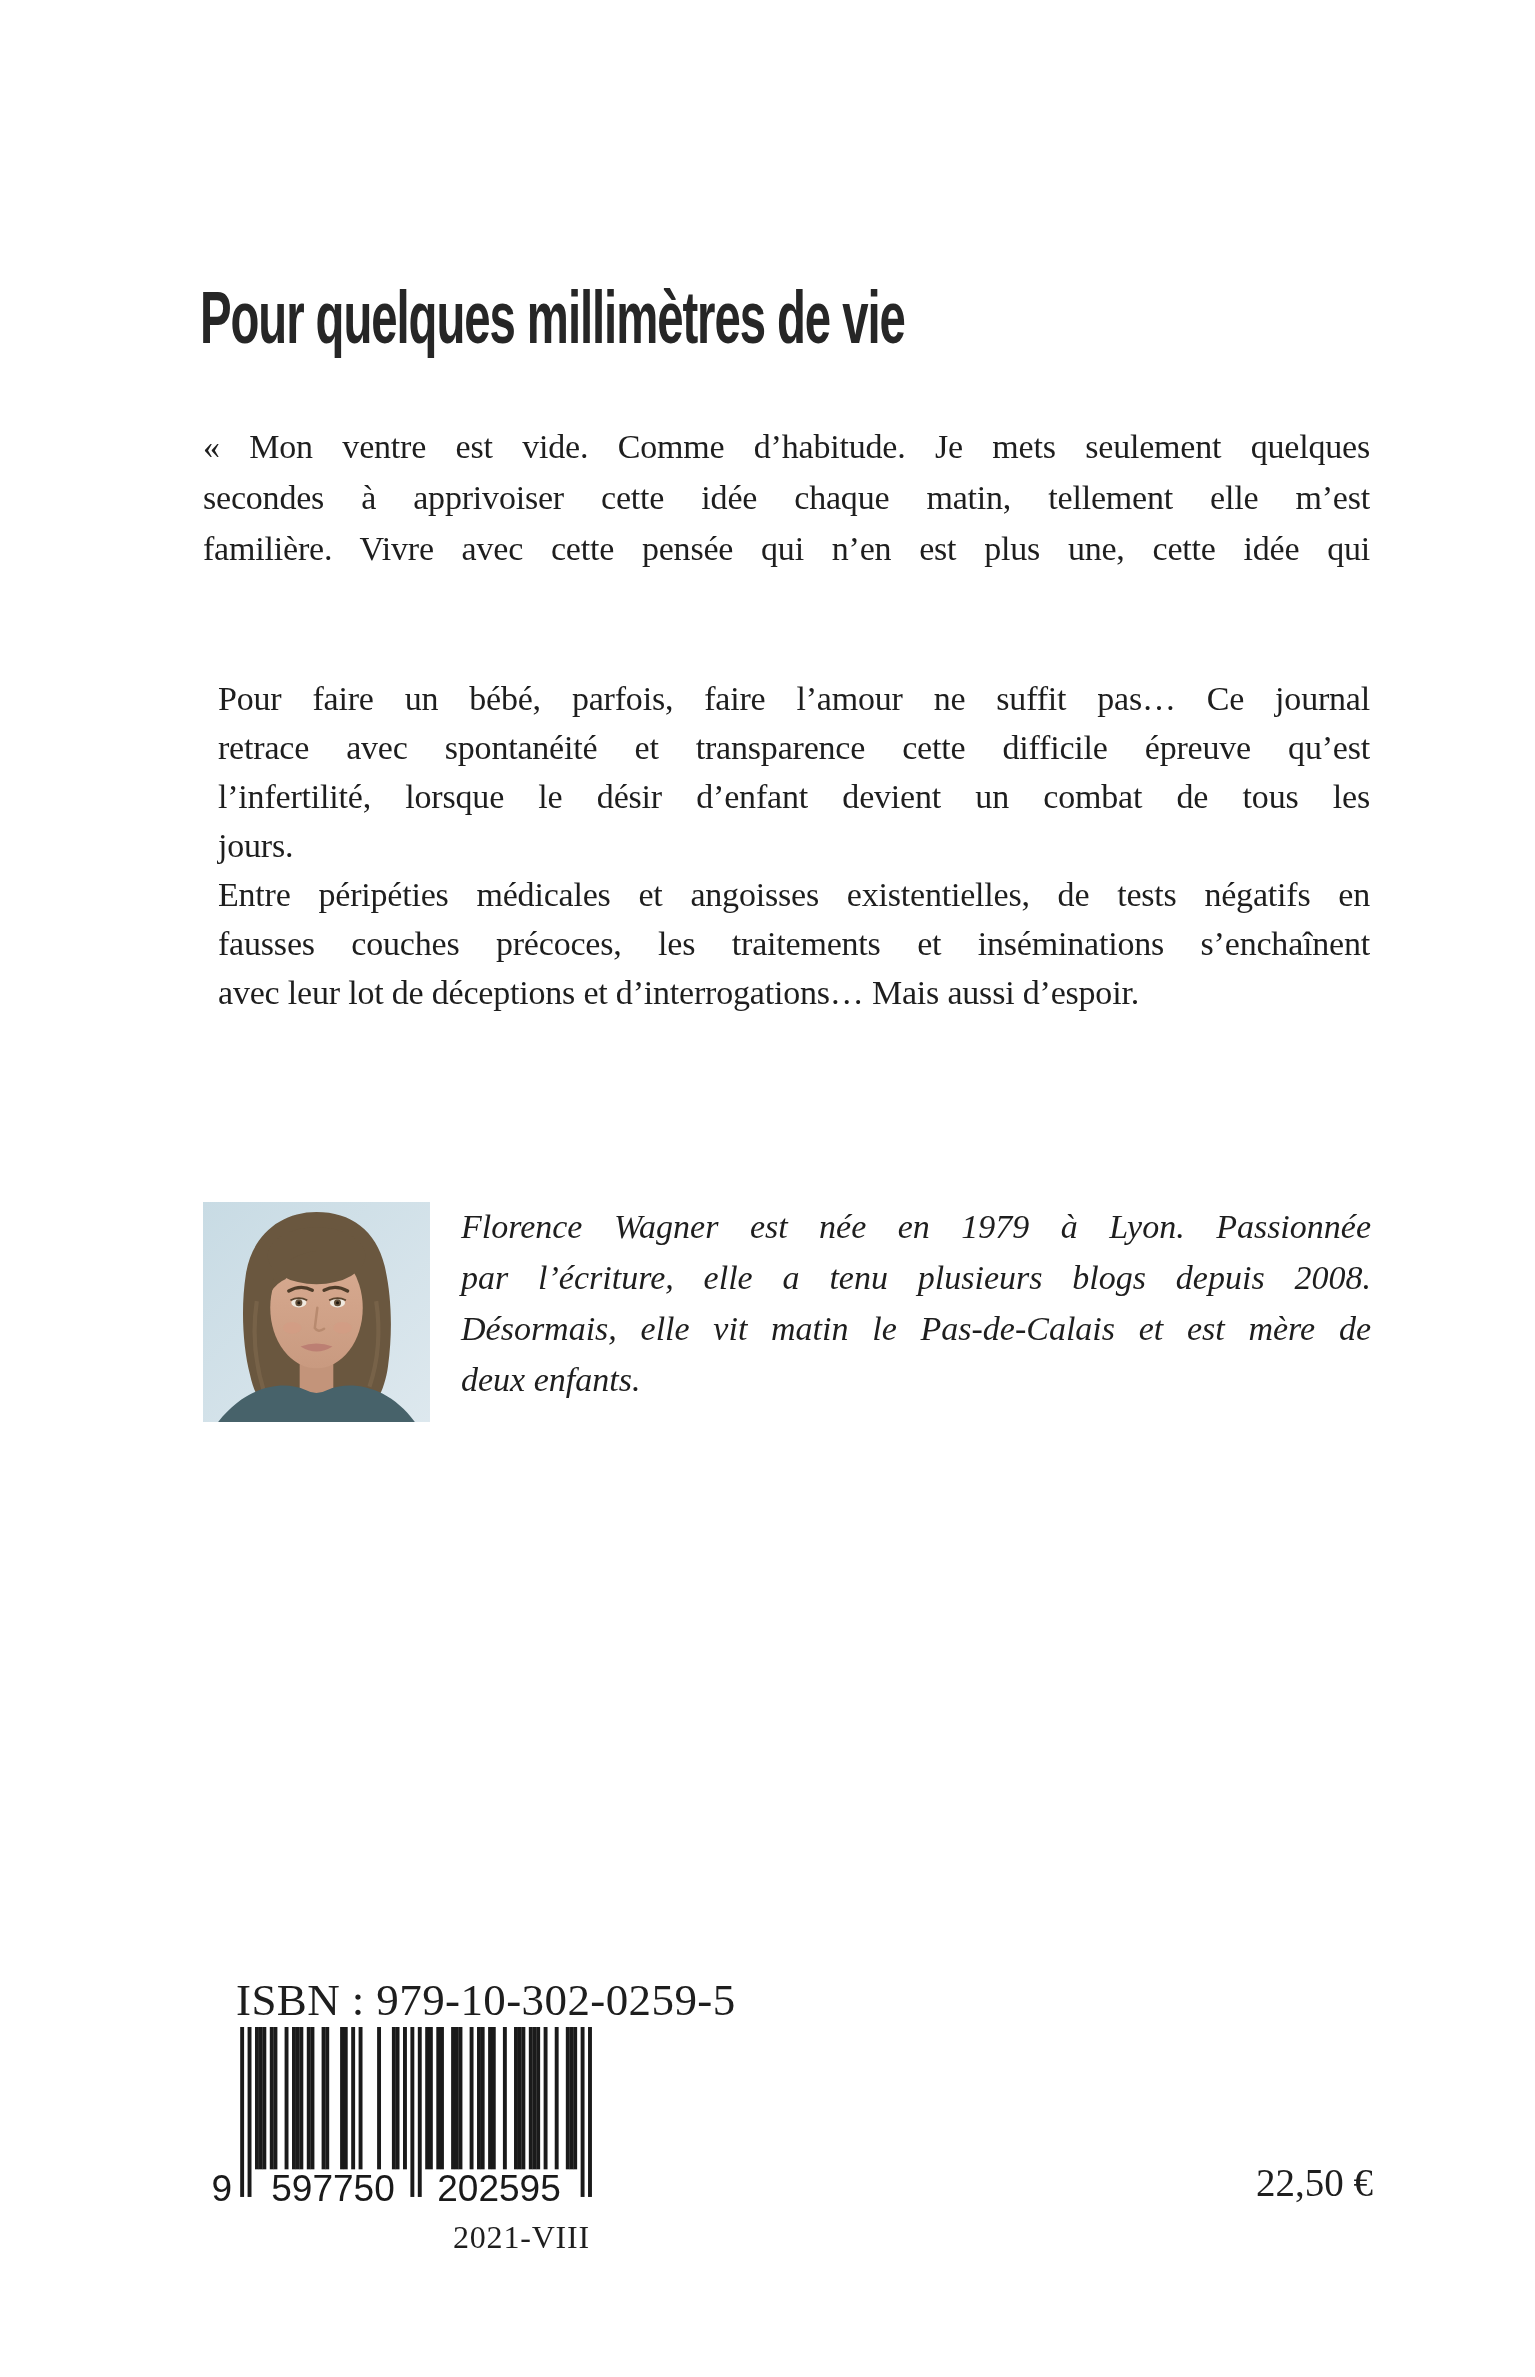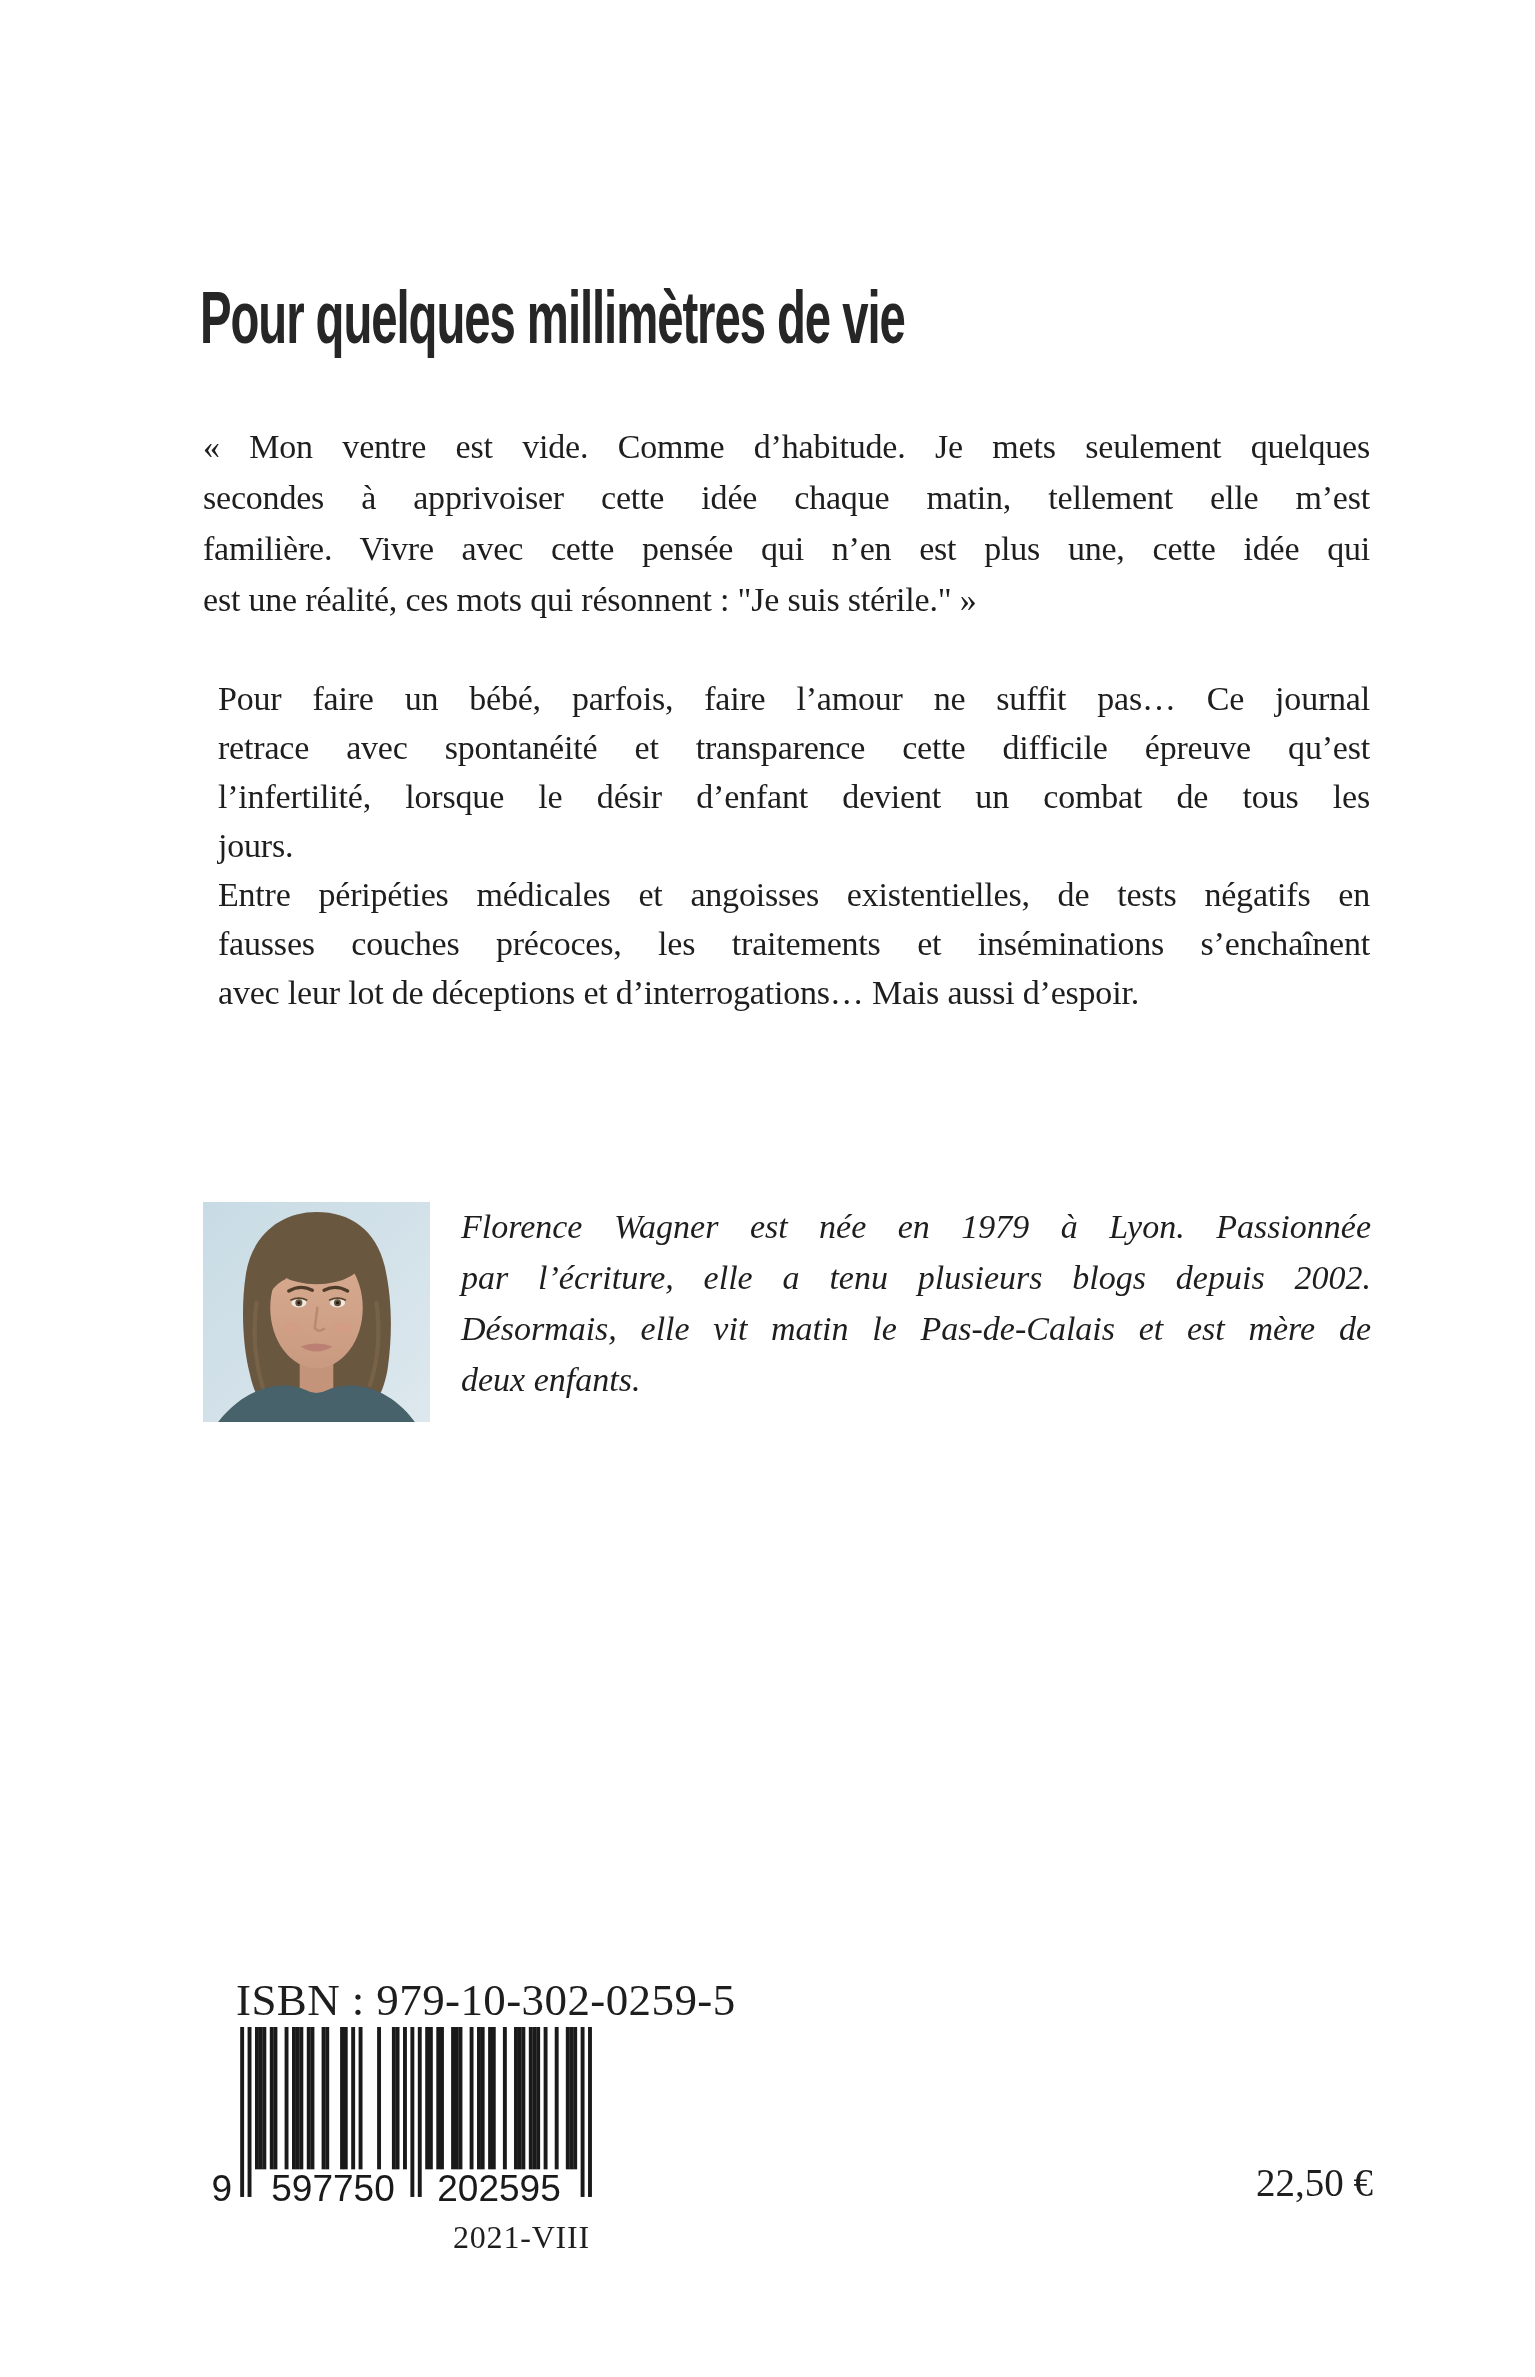--- a/index.html
+++ b/index.html
@@ -83,21 +83,20 @@
 <body>
 
 <div class="page" style="background: rgb(255, 255, 255); color: rgb(30, 30, 30);">
 
   <h1 class="title" style="color: rgb(38, 38, 38);">Pour quelques millimètres de vie</h1>
 
   <section class="textcol quote-block">
     <div class="bodyline">« Mon ventre est vide. Comme d’habitude. Je mets seulement quelques</div>
     <div class="bodyline">secondes à apprivoiser cette idée chaque matin, tellement elle m’est</div>
     <div class="bodyline">familière. Vivre avec cette pensée qui n’en est plus une, cette idée qui</div>
-    <div class="bodyline lastline">est une réalité, ces mots qui résonnent : "Je suis stérile." »</div>
   </section>
 
   <section class="textcol synopsis-block">
     <div class="bodyline">Pour faire un bébé, parfois, faire l’amour ne suffit pas… Ce journal</div>
     <div class="bodyline">retrace avec spontanéité et transparence cette difficile épreuve qu’est</div>
     <div class="bodyline">l’infertilité, lorsque le désir d’enfant devient un combat de tous les</div>
     <div class="bodyline lastline">jours.</div>
     <div class="bodyline">Entre péripéties médicales et angoisses existentielles, de tests négatifs en</div>
     <div class="bodyline">fausses couches précoces, les traitements et inséminations s’enchaînent</div>
     <div class="bodyline lastline">avec leur lot de déceptions et d’interrogations… Mais aussi d’espoir.</div>
@@ -147,21 +146,21 @@
       <ellipse cx="166" cy="150" rx="11" ry="7" fill="#d59a83" opacity="0.55"></ellipse>
 
       <path d="M116,172 Q135,165 154,172 Q135,184 116,172 Z" fill="#bc7f73"></path>
 
       <path d="M18,262 C52,218 96,212 122,224 Q135,231 148,224 C174,212 220,218 252,262 Z" fill="#47626a"></path>
     </svg>
   </div>
 
   <div class="bio">
     <div class="bioline">Florence Wagner est née en 1979 à Lyon. Passionnée</div>
-    <div class="bioline">par l’écriture, elle a tenu plusieurs blogs depuis 2002.</div>
+    <div class="bioline">par l’écriture, elle a tenu plusieurs blogs depuis 2008.</div>
     <div class="bioline">Désormais, elle vit matin le Pas-de-Calais et est mère de</div>
     <div class="bioline lastline">deux enfants.</div>
   </div>
 
   <div class="isbn">ISBN : 979-10-302-0259-5</div>
 
   <div class="barcode-wrap">
     <svg width="352" height="180" viewBox="0 0 420 215">
         <rect x="0.00" y="0" width="4.67" height="203" fill="#1a1a1a"></rect>
         <rect x="8.84" y="0" width="4.67" height="203" fill="#1a1a1a"></rect>

